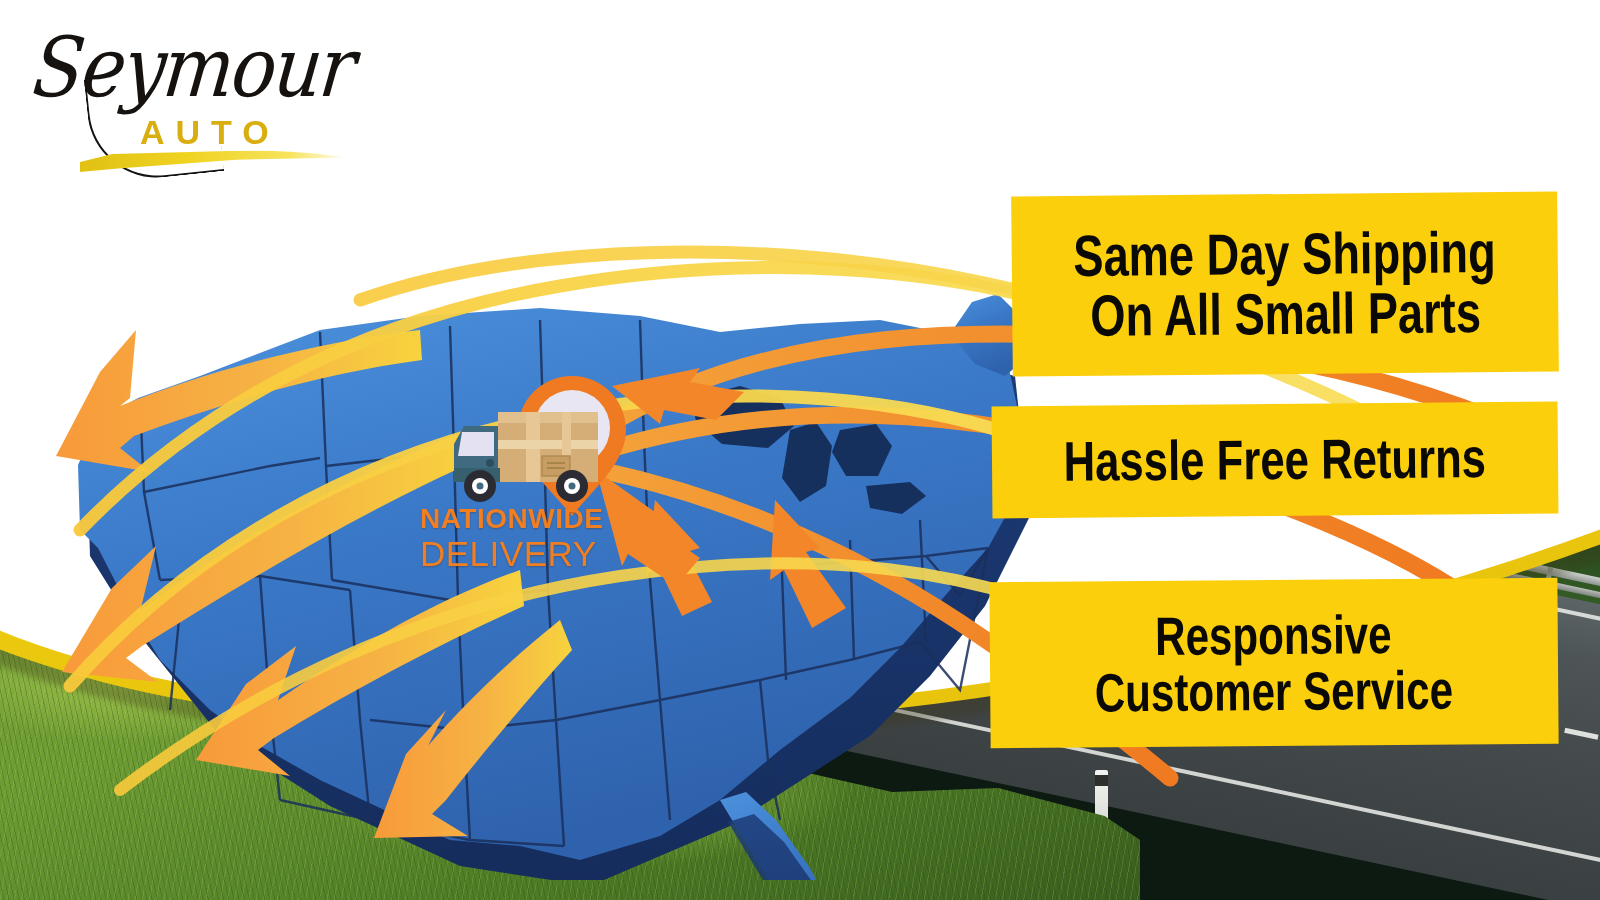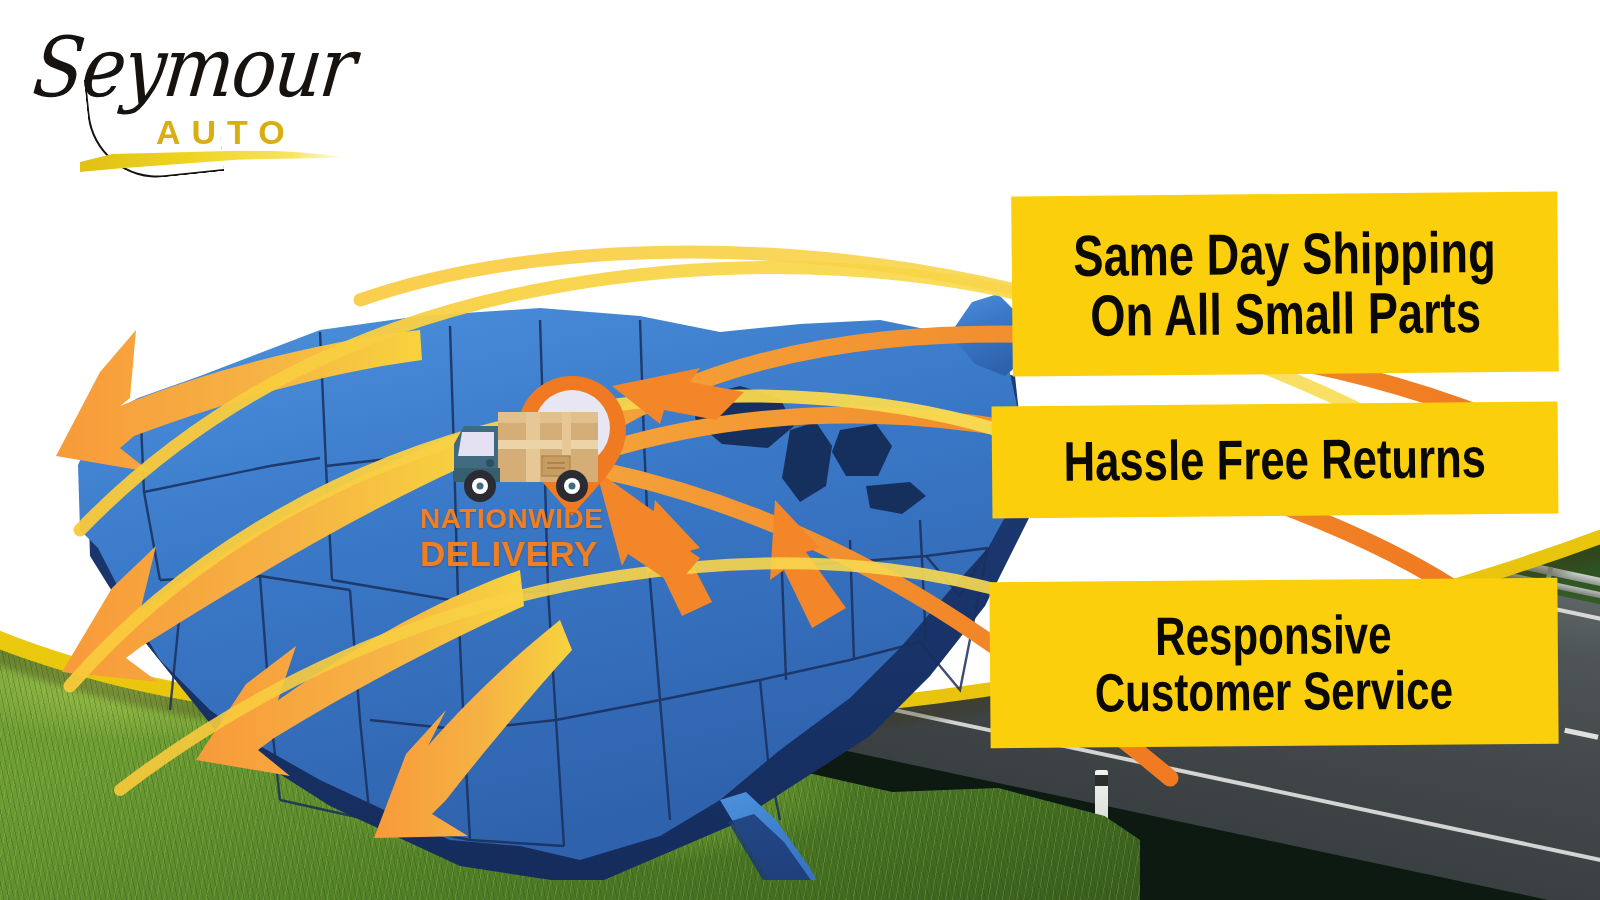--- a/index.html
+++ b/index.html
@@ -155,21 +155,21 @@
   .logo-script {
     position:absolute; left:0; top:6px;
     font-family:"DejaVu Serif", serif;
     font-style:italic; font-weight:400;
     font-size:74px; letter-spacing:-2px;
     color:#15120f;
     transform:skewX(-6deg) scaleY(1.12);
     white-space:nowrap;
   }
   .logo-auto {
-    position:absolute; left:122px; top:95px;
+    position:absolute; left:106px; top:95px;
     font-family:"Liberation Sans", sans-serif;
     font-weight:700; font-size:34px; letter-spacing:11px;
     color:#d9ae10;
   }
   .logo-swoosh {
     position:absolute; left:46px; top:132px; width:270px; height:22px;
     background:linear-gradient(90deg, #e0c114 0%, #f0d321 40%, #f7e35e 78%, rgba(247,227,94,0) 100%);
     border-radius:0 100% 100% 0 / 0 100% 100% 0;
     clip-path:polygon(0% 55%, 12% 18%, 55% 4%, 100% 0%, 100% 34%, 58% 44%, 14% 84%, 0% 100%);
   }
@@ -194,21 +194,21 @@
     line-height:1;
   }
   .nw-line1 {
     font-family:"Liberation Sans", sans-serif;
     font-weight:700; font-size:28px; letter-spacing:.5px;
     color:#ef7f22;
     text-shadow:0 1px 2px rgba(80,35,0,.35);
   }
   .nw-line2 {
     font-family:"Liberation Sans", sans-serif;
-    font-weight:700; font-size:35px; letter-spacing:.5px;
+    font-weight:400; font-size:35px; letter-spacing:.5px;
     color:#ef7f22;
     margin-top:3px;
     text-shadow:0 1px 2px rgba(80,35,0,.35);
   }
 
   
   .box {
     position:absolute;
     background:#fbcf0b;
     display:flex; flex-direction:column;

